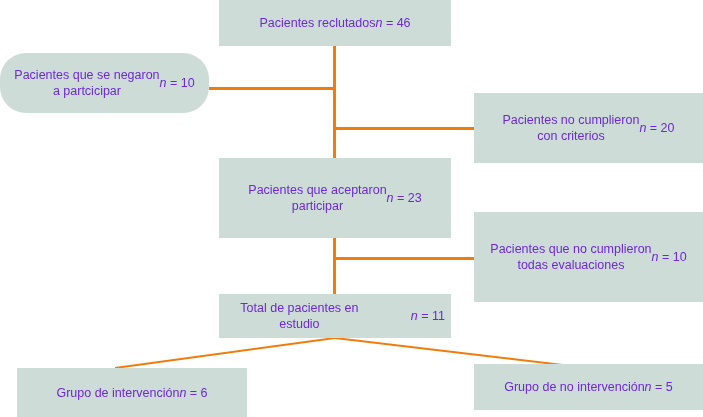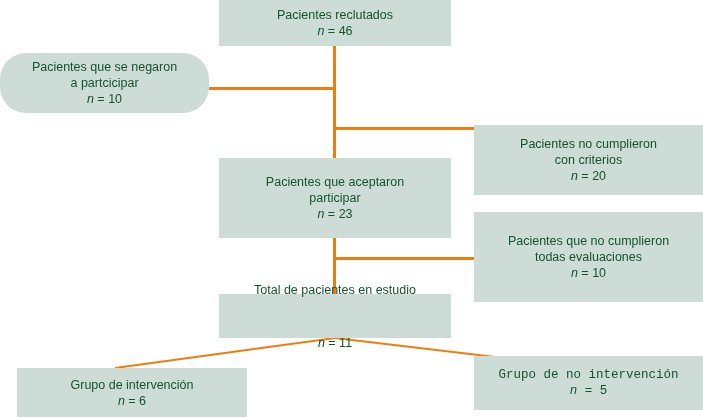--- a/index.html
+++ b/index.html
@@ -25,48 +25,47 @@
     top: 0;
     width: 703px;
     height: 417px;
     pointer-events: none;
   }
   .node {
     position: absolute;
     box-sizing: border-box;
     background: #cedcd8;
     display: flex;
-    flex-direction: column;
     align-items: center;
     justify-content: center;
     text-align: center;
-    color: #14532d;
+    color: #6d28d9;
     font-size: 12.5px;
     line-height: 16px;
     padding: 2px 6px;
   }
   .node .label {
     white-space: pre-line;
   }
   .node .count {
     white-space: nowrap;
   }
   .node .count .italic-n {
     font-style: italic;
   }
 
   
   #node-recruited      { left: 219px; top: 0px;   width: 232px; height: 46px; }
   #node-refused        { left: 0px;   top: 53px;  width: 209px; height: 60px; border-radius: 26px; }
-  #node-criteria       { left: 474px; top: 93px;  width: 229px; height: 70px; margin-top: 32px; }
+  #node-criteria       { left: 474px; top: 93px;  width: 229px; height: 70px; }
   #node-accepted       { left: 219px; top: 158px; width: 232px; height: 80px; }
   #node-evaluations    { left: 474px; top: 212px; width: 229px; height: 90px; }
   #node-total          { left: 219px; top: 294px; width: 232px; height: 44px; gap: 37px; }
   #node-intervention   { left: 17px;   top: 368px; width: 230px; height: 49px; }
-  #node-nointervention { left: 474px; top: 356px; width: 229px; height: 54px; font-family: Liberation Mono, monospace; }
+  #node-nointervention { left: 474px; top: 364px; width: 229px; height: 46px; }
 </style>
 </head>
 <body>
 
 <div id="flowchart">
 
   <svg class="connectors" viewBox="0 0 703 417" width="703" height="417" xmlns="http://www.w3.org/2000/svg">
 
     <line x1="334.5" y1="46" x2="334.5" y2="158" stroke="#ef7d0e" stroke-width="3"></line>
 

